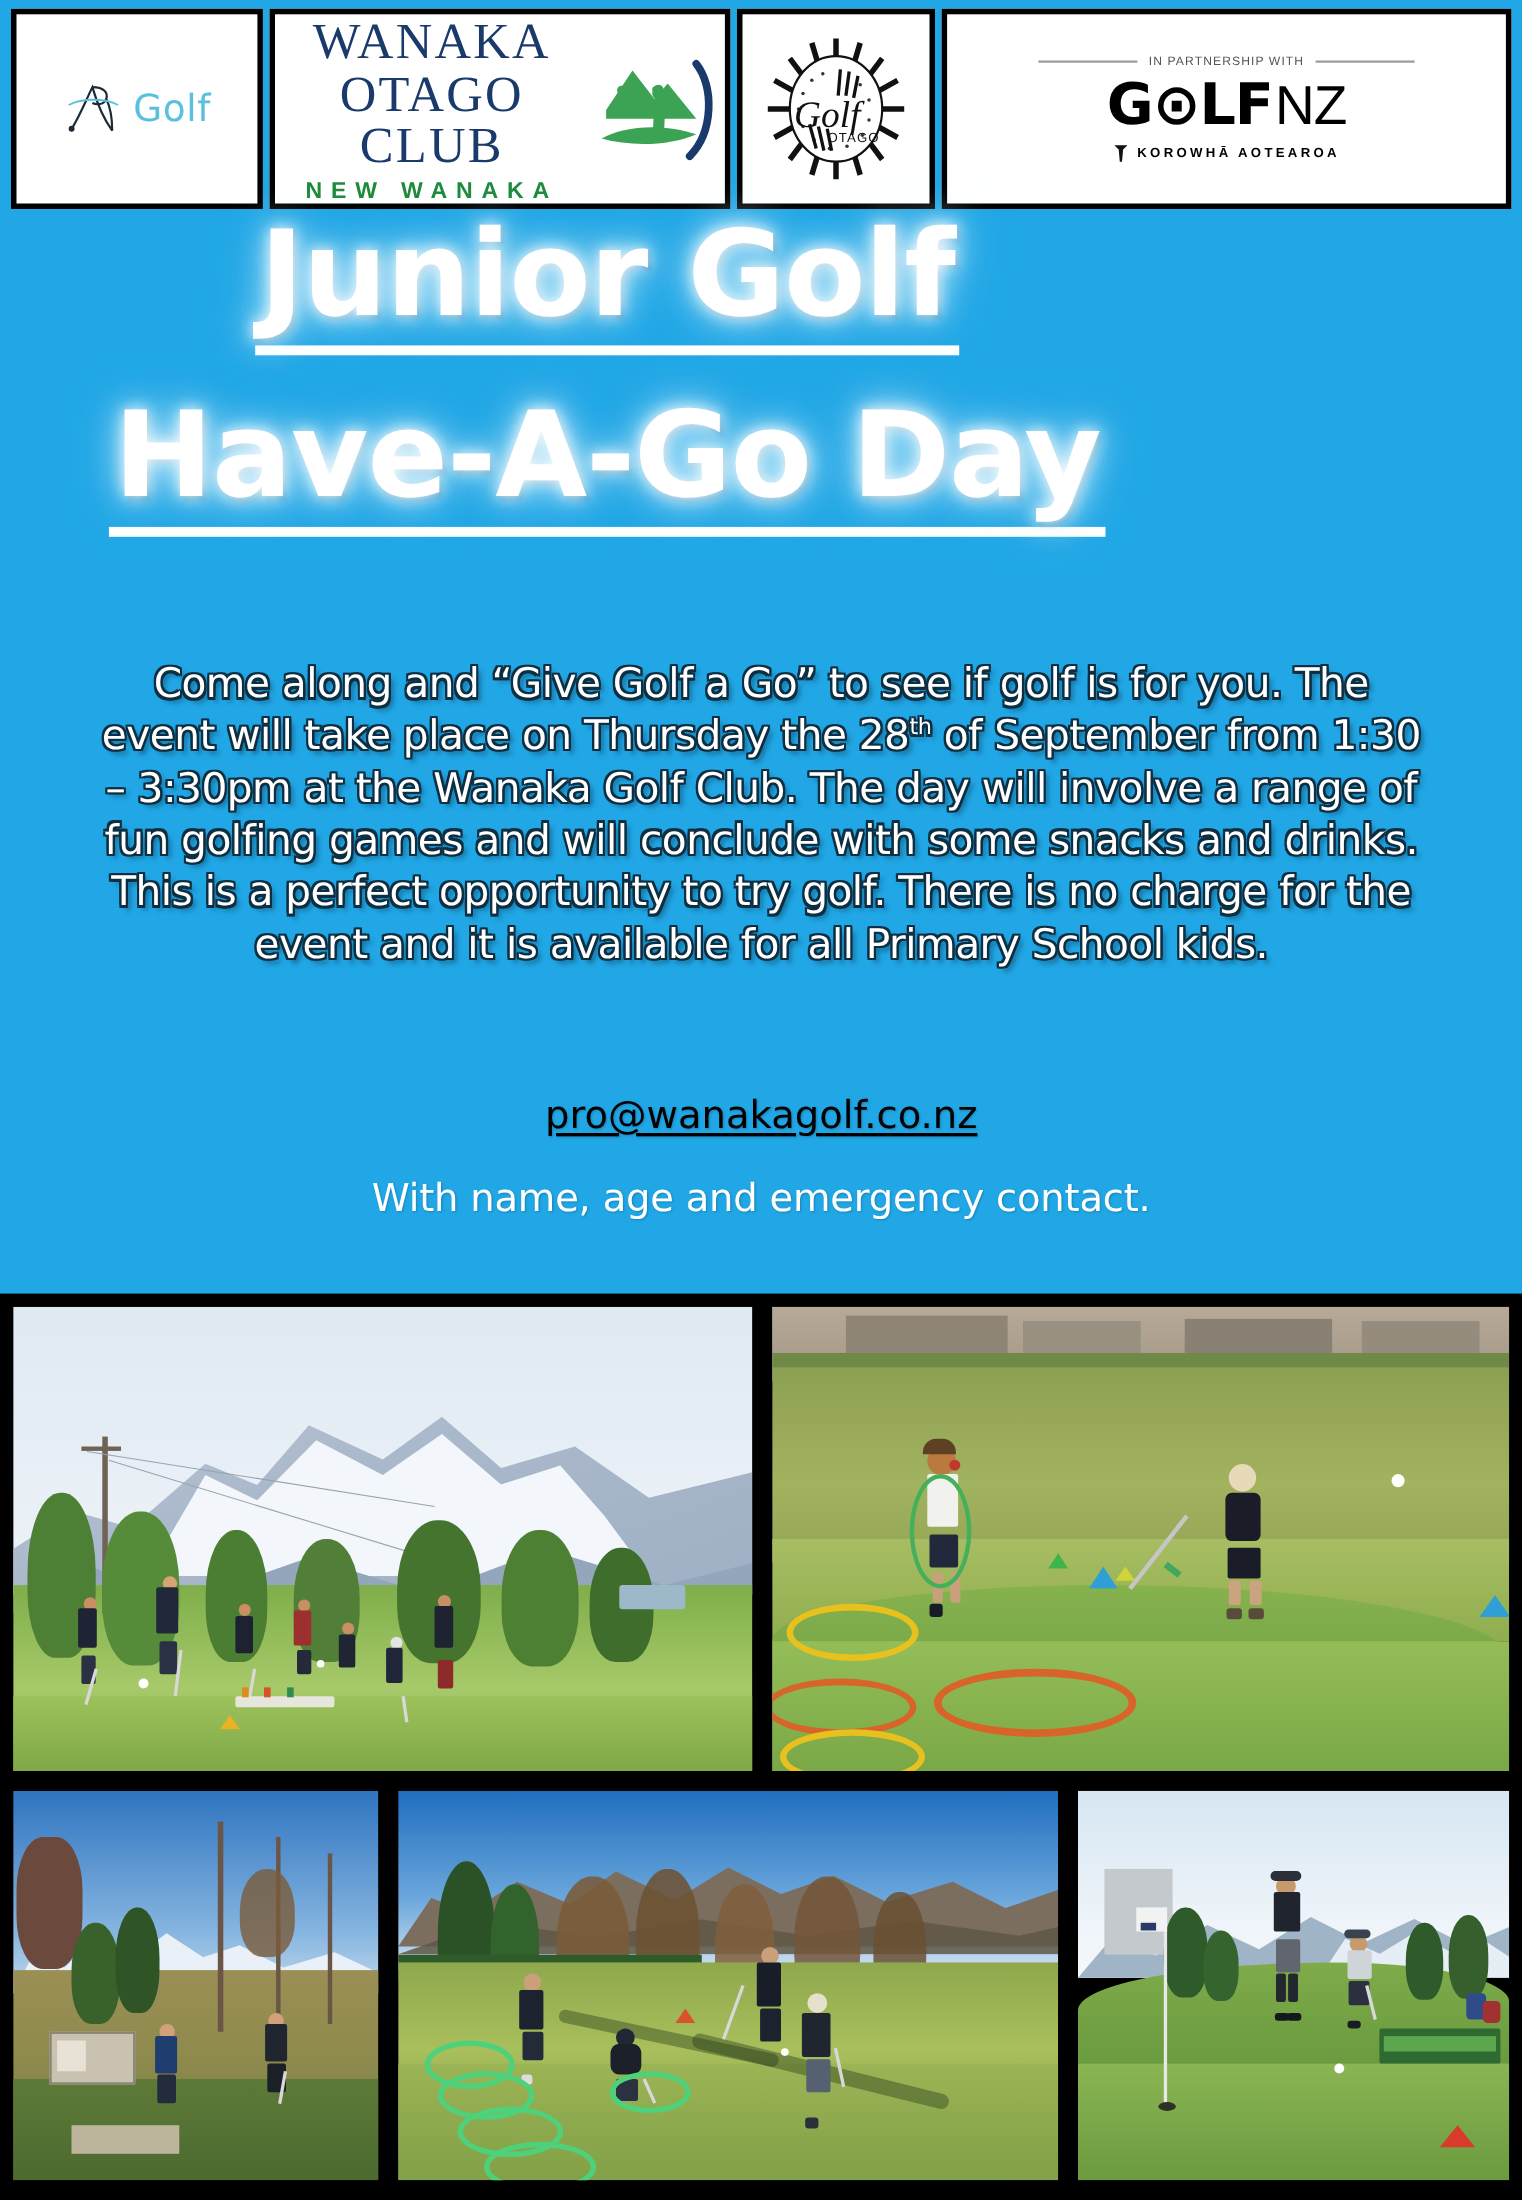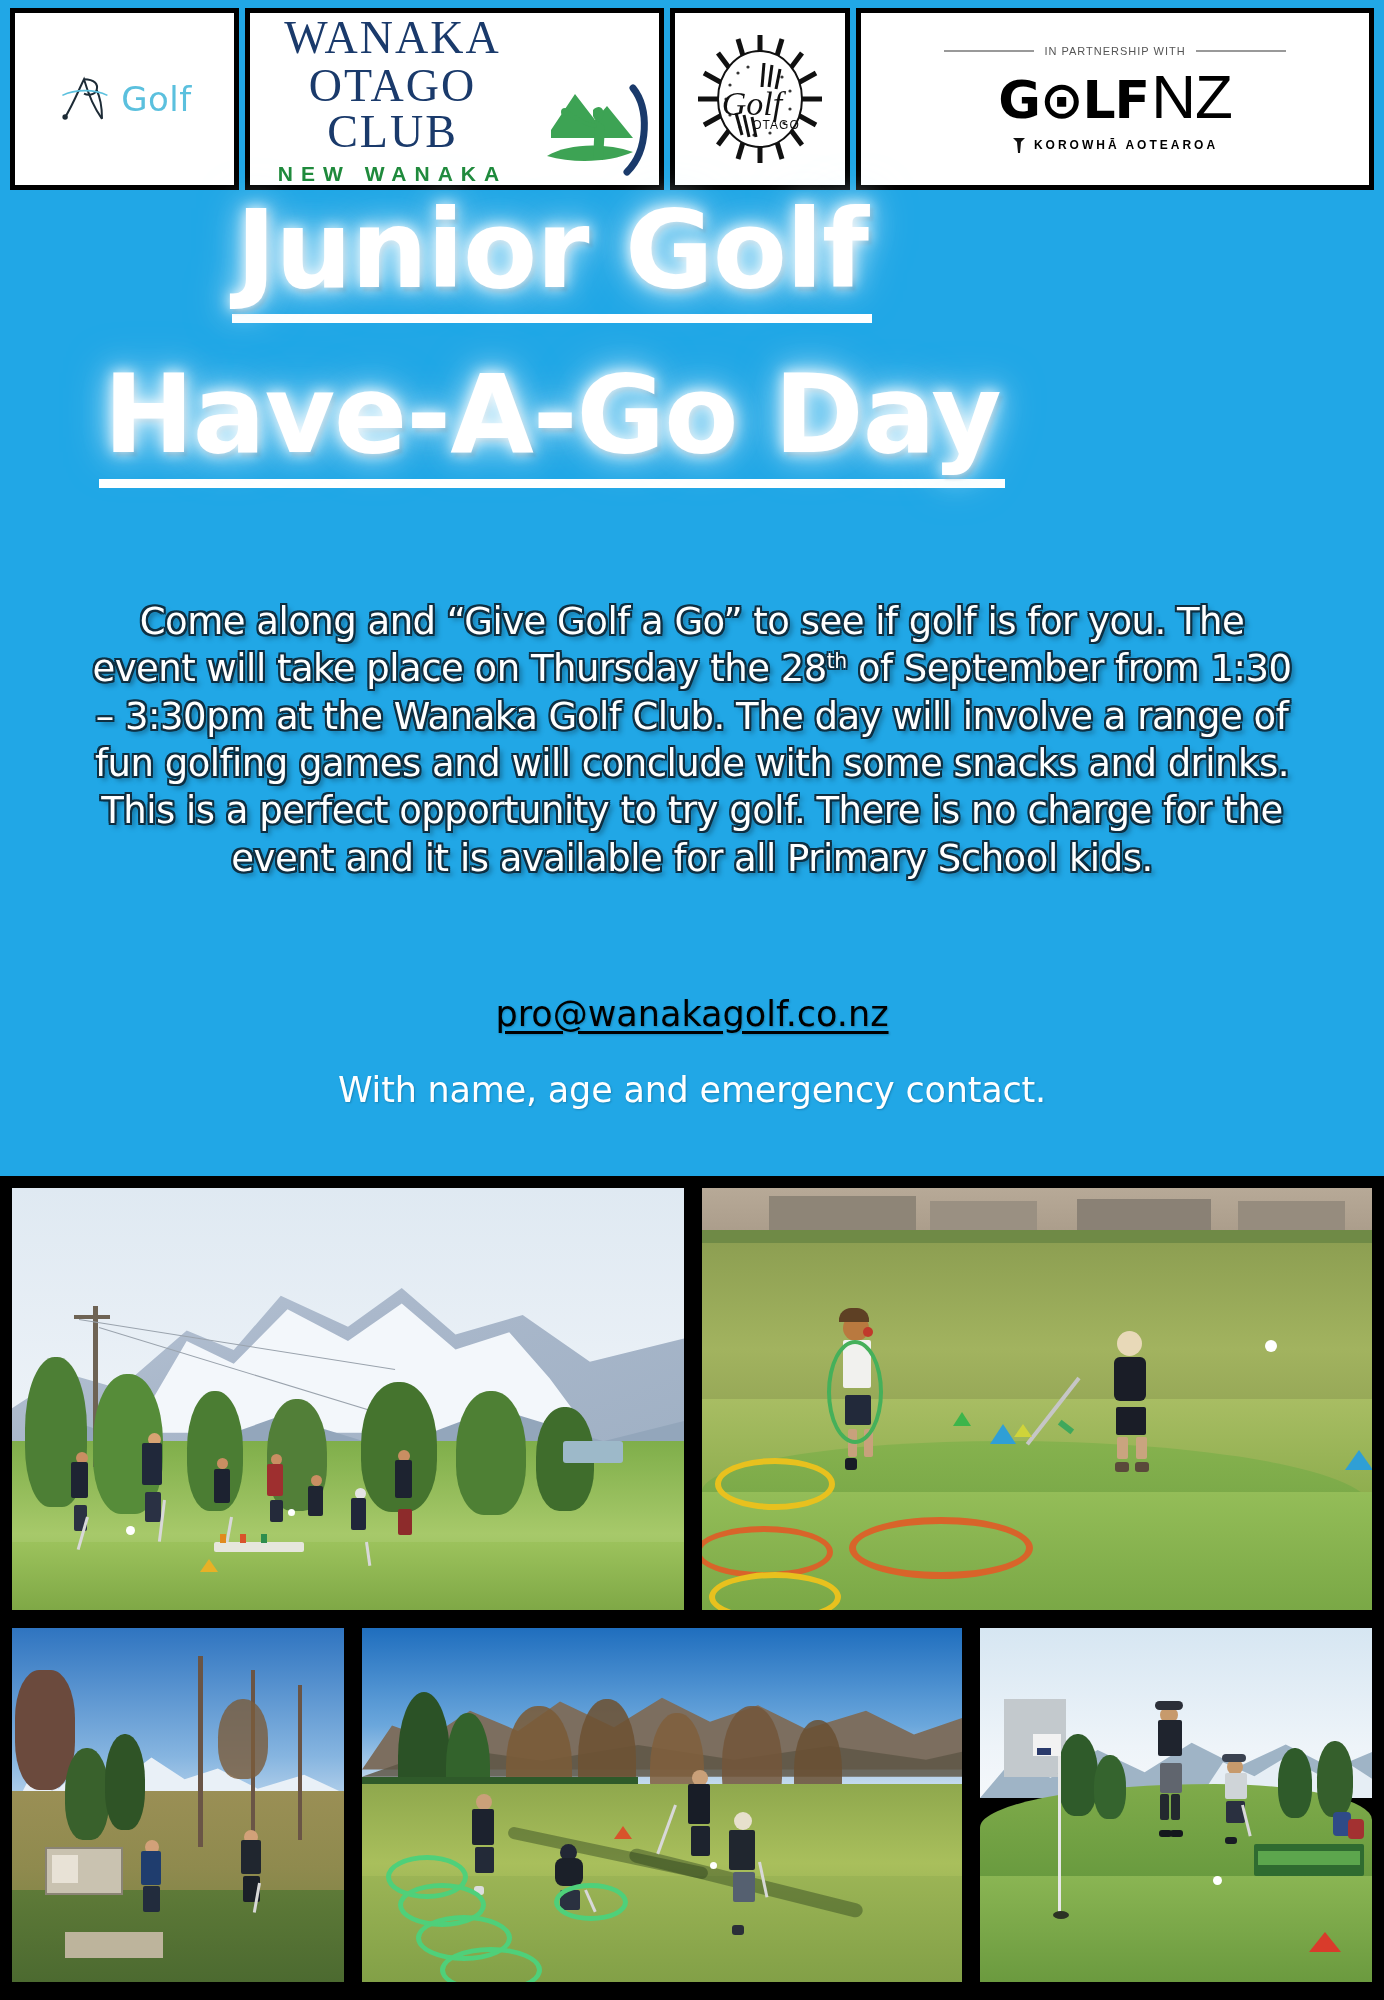--- a/index.html
+++ b/index.html
@@ -52,21 +52,21 @@
   .ak-text {
     font-family: "DejaVu Sans", sans-serif;
     font-size: 34px;
     color: #5bc0de;
     letter-spacing: 0.5px;
   }
 
   
   .wanaka-inner {
     display: flex;
-    align-items: flex-end;
+    align-items: center;
     justify-content: center;
     gap: 14px;
     width: 100%;
     padding: 0 8px;
     box-sizing: border-box;
   }
   .wanaka-words { text-align: center; line-height: 1.0; }
   .wanaka-l1, .wanaka-l2 {
     font-family: "Liberation Serif", serif;
     color: #1a3a6b;
@@ -129,21 +129,21 @@
   .gnz-golf {
     font-family: "DejaVu Sans", sans-serif;
     font-weight: bold;
     font-size: 52px;
     color: #000;
     letter-spacing: -1px;
   }
   .gnz-nz {
     font-family: "Liberation Sans", sans-serif;
     font-weight: 400;
-    font-size: 62px;
+    font-size: 50px;
     color: #000;
     letter-spacing: -1px;
   }
   .gnz-sub {
     display: flex;
     align-items: center;
     gap: 8px;
   }
   .gnz-tee { width: 14px; height: 18px; }
   .gnz-maori {

